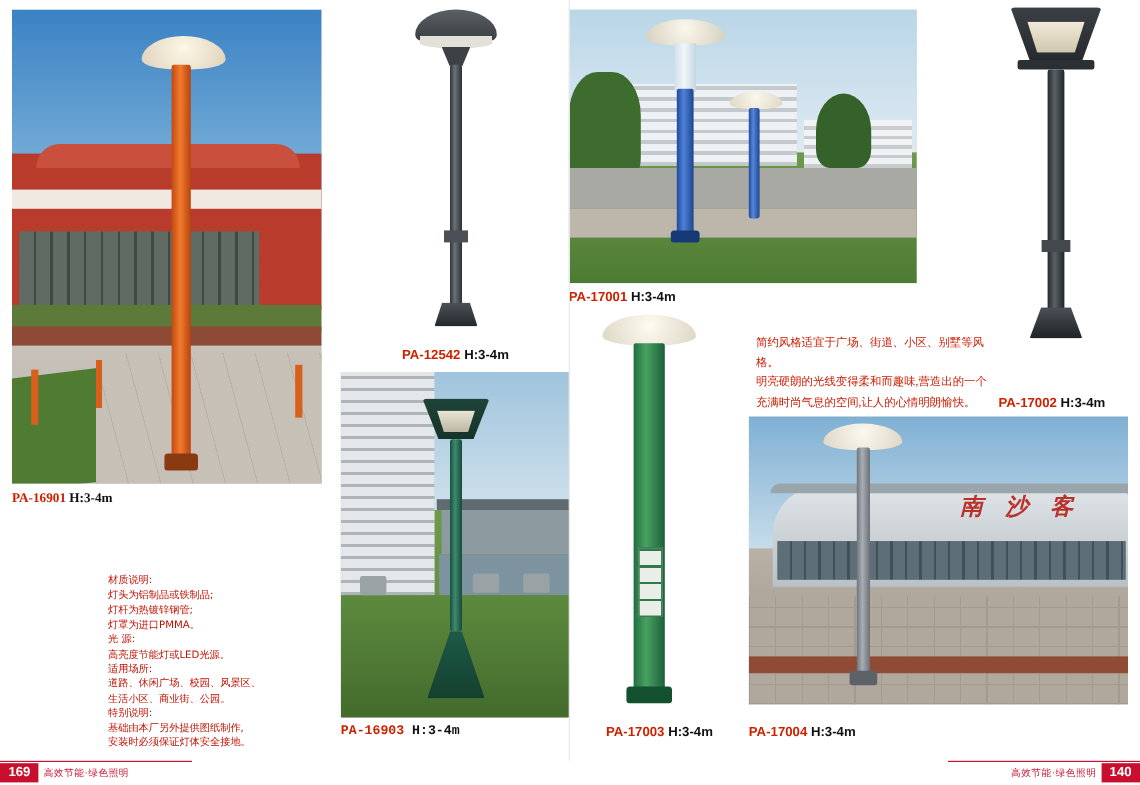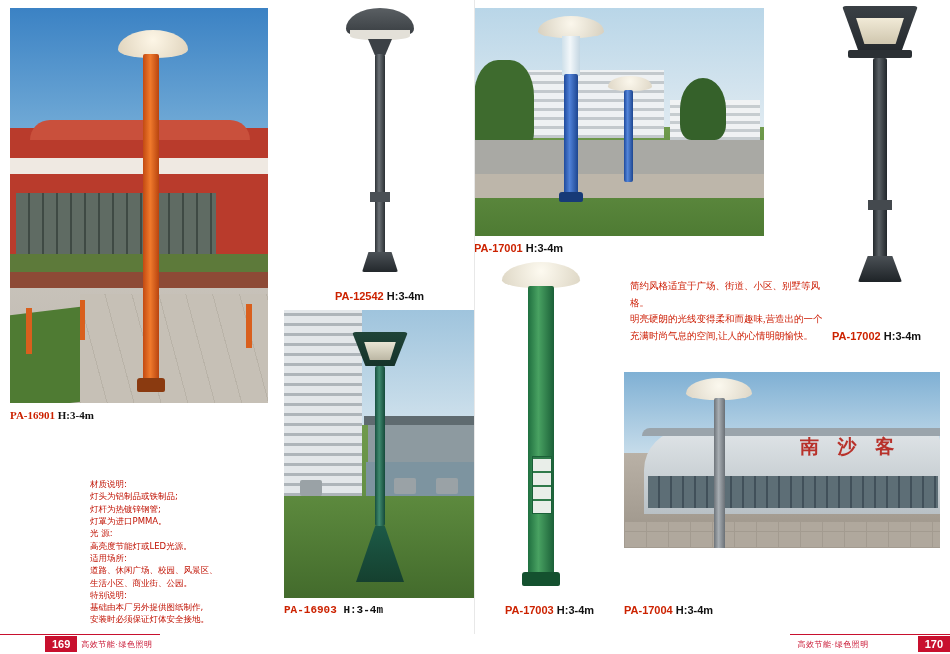--- a/index.html
+++ b/index.html
@@ -57,21 +57,20 @@
   
   .footer-left,.footer-right{
     position:absolute;bottom:0;height:20px;
     display:flex;align-items:center;
   }
   .footer-left{left:0;width:240px;}
   .footer-right{right:0;width:240px;justify-content:flex-end;}
   .folio{
     background:#c8102e;color:#fff;font-size:11px;font-weight:bold;
     padding:2px 7px;
-    margin-left:45px;
   }
   .folio-text{
     font-size:8px;color:#c8102e;font-family:Liberation Serif, serif;
     padding:0 4px;letter-spacing:.5px;
   }
   .footer-rule{
     position:absolute;bottom:19px;height:1px;background:#c8102e;
   }
   .center-seam{
     position:absolute;left:474px;top:0;width:1px;height:634px;background:#e8e8e8;
@@ -214,21 +213,21 @@
     <div class="pole" style="left:42px;top:30px;width:26px;height:290px;background:linear-gradient(90deg,#1f6f3f,#49a262 40%,#1b6038);"></div>
     <div style="position:absolute;left:46px;top:200px;width:18px;height:56px;background:#e9eee9;
                 background-image:repeating-linear-gradient(0deg,#e9eee9 0 12px,#2f7a4a 12px 14px);border:1px solid #1b6038;"></div>
     <div class="base" style="left:36px;top:316px;width:38px;height:14px;background:#14512f;"></div>
   </div>
   <div class="caption" style="left:505px;top:604px;">
     <span class="code">PA-17003</span>
     <span class="size">H:3-4m</span>
   </div>
 
-  <div class="photo" style="left:624px;top:372px;width:316px;height:176px;">
+  <div class="photo" style="left:624px;top:347px;width:316px;height:240px;font-style:italic;">
     <div class="sky" style="height:46%;background:linear-gradient(#7fb0d4,#c6dcea);"></div>
     <div class="ground" style="height:54%;background:linear-gradient(#b9b1a6,#9a9287);"></div>
     <div style="position:absolute;left:20px;top:58px;width:296px;height:84px;background:linear-gradient(#dfe4e7,#b9c1c6);border-radius:40px 10px 0 0;"></div>
     <div style="position:absolute;left:24px;top:104px;width:290px;height:32px;background:#5d6e76;
                 background-image:repeating-linear-gradient(90deg,#5d6e76 0 10px,#41505a 10px 12px);"></div>
     <div style="position:absolute;left:18px;top:56px;width:300px;height:8px;background:#9aa4ab;border-radius:40px 10px 0 0;"></div>
     <div style="position:absolute;left:176px;top:62px;width:130px;height:26px;color:#b8312a;font-size:19px;font-weight:bold;letter-spacing:6px;font-family:'DejaVu Sans',sans-serif;">南 沙 客</div>
     <div style="position:absolute;left:0;top:150px;width:316px;height:90px;background:#b0a89d;
                 background-image:repeating-linear-gradient(0deg,#a39b90 0 1px,transparent 1px 16px),
                                  repeating-linear-gradient(90deg,#a39b90 0 1px,transparent 1px 22px);"></div>
@@ -248,16 +247,16 @@
   <div class="footer-rule" style="left:0;width:160px;"></div>
   <div class="footer-rule" style="right:0;width:160px;"></div>
 
   <div class="footer-left">
     <div class="folio">169</div>
     <div class="folio-text">高效节能·绿色照明</div>
   </div>
 
   <div class="footer-right">
     <div class="folio-text">高效节能·绿色照明</div>
-    <div class="folio">170</div>
+    <div class="folio">140</div>
   </div>
 
 </div>
 
 </body></html>

